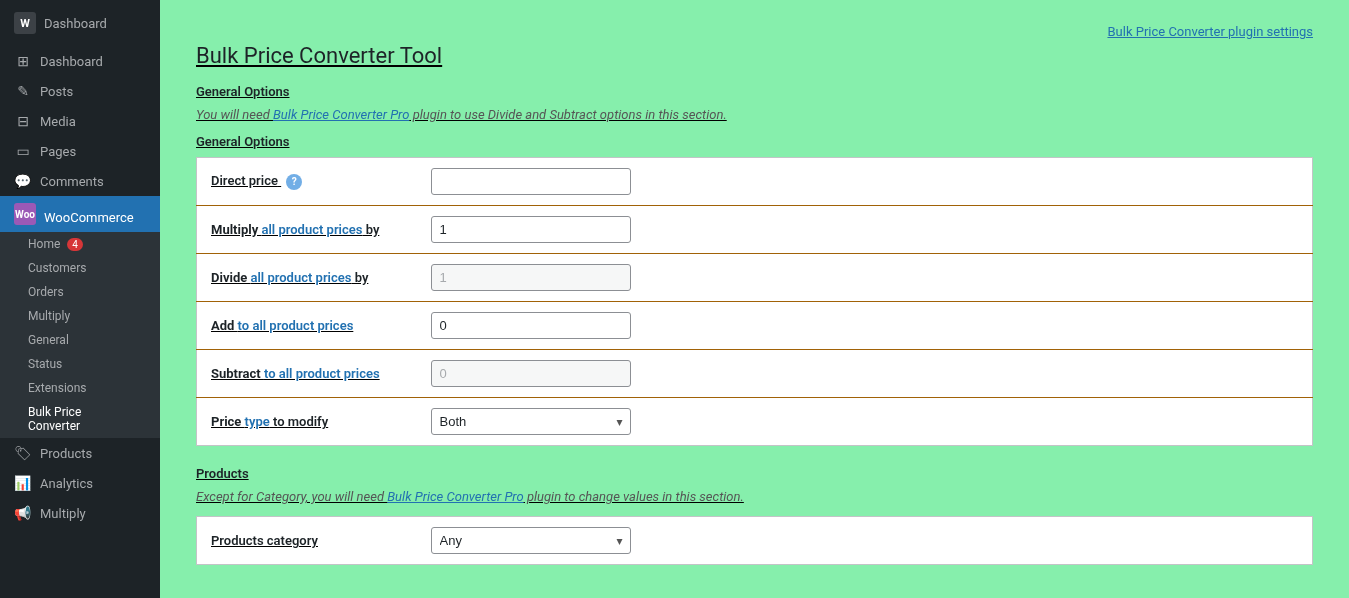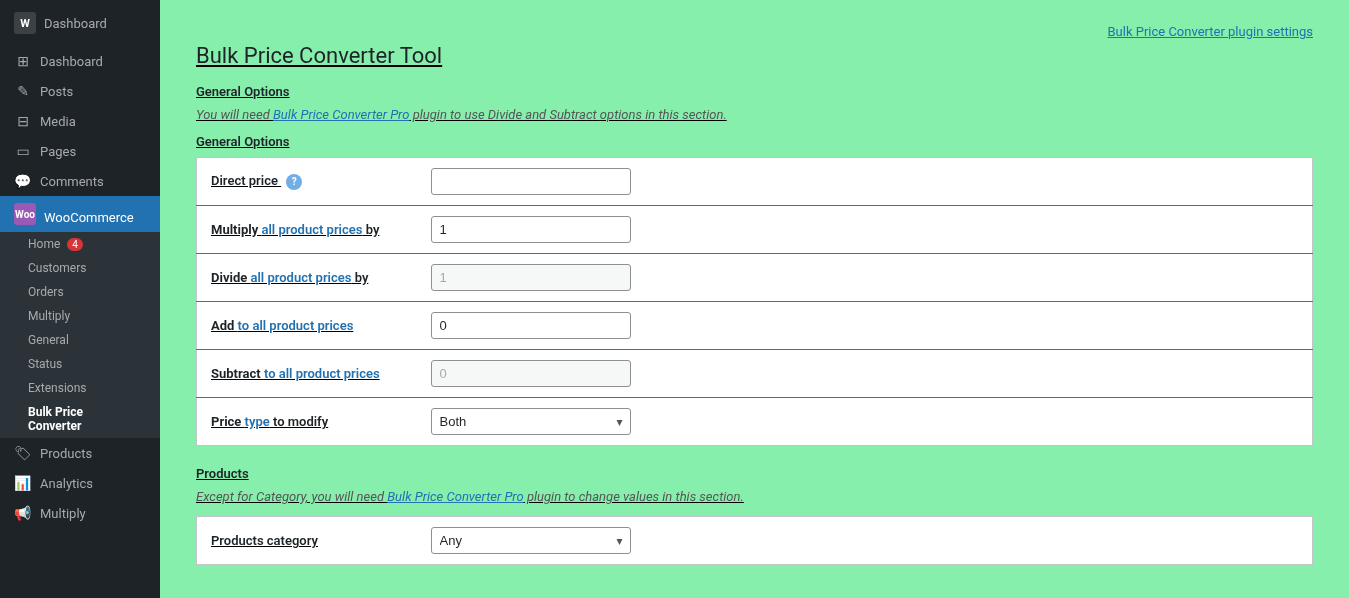--- a/index.html
+++ b/index.html
@@ -50,21 +50,21 @@
       padding: 1px 5px;
       margin-left: 4px;
     }
     .sidebar-submenu { background: #2c3338; }
     .sidebar-submenu .sidebar-sub-item {
       padding: 5px 30px 5px 28px;
       cursor: pointer;
       color: #a7aaad;
       font-size: 12px;
     }
-    .sidebar-submenu .sidebar-sub-item.active { color: #fff; font-weight: 700; }
+    .sidebar-submenu .sidebar-sub-item.active { color: #fff; font-weight: 400; }
     .woo-menu-item {
       background: #2271b1;
       color: #fff !important;
       display: flex;
       align-items: flex-end;
       gap: 8px;
       padding: 7px 14px;
     }
     .woo-icon {
       width: 22px; height: 22px;

